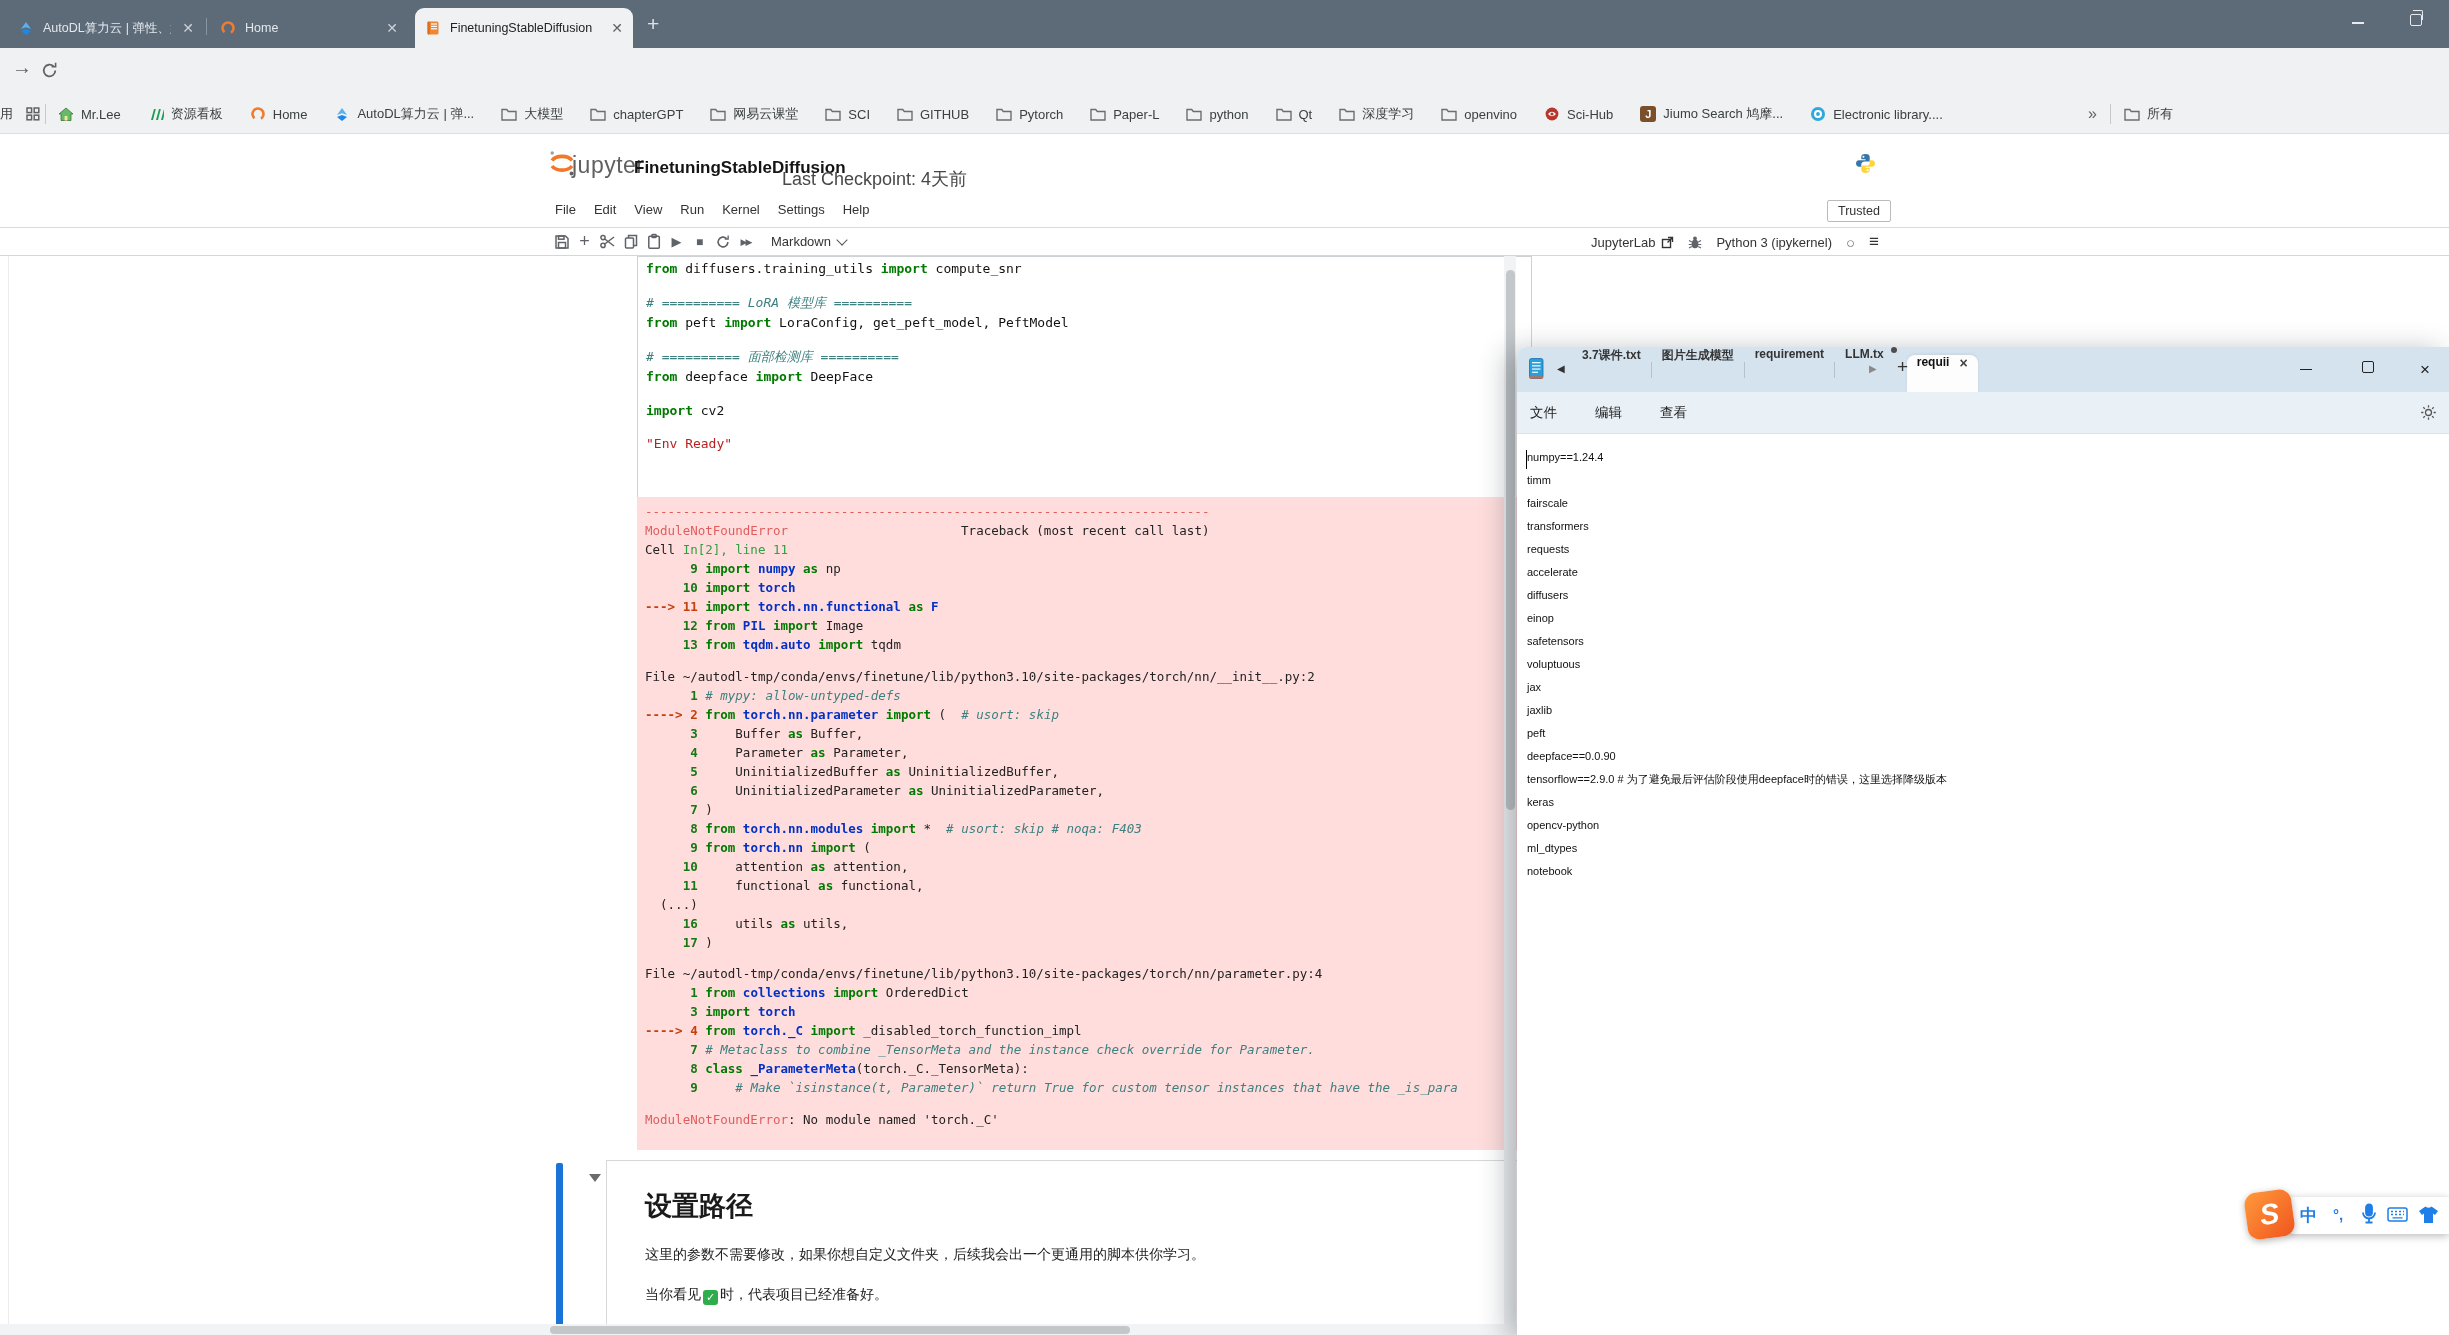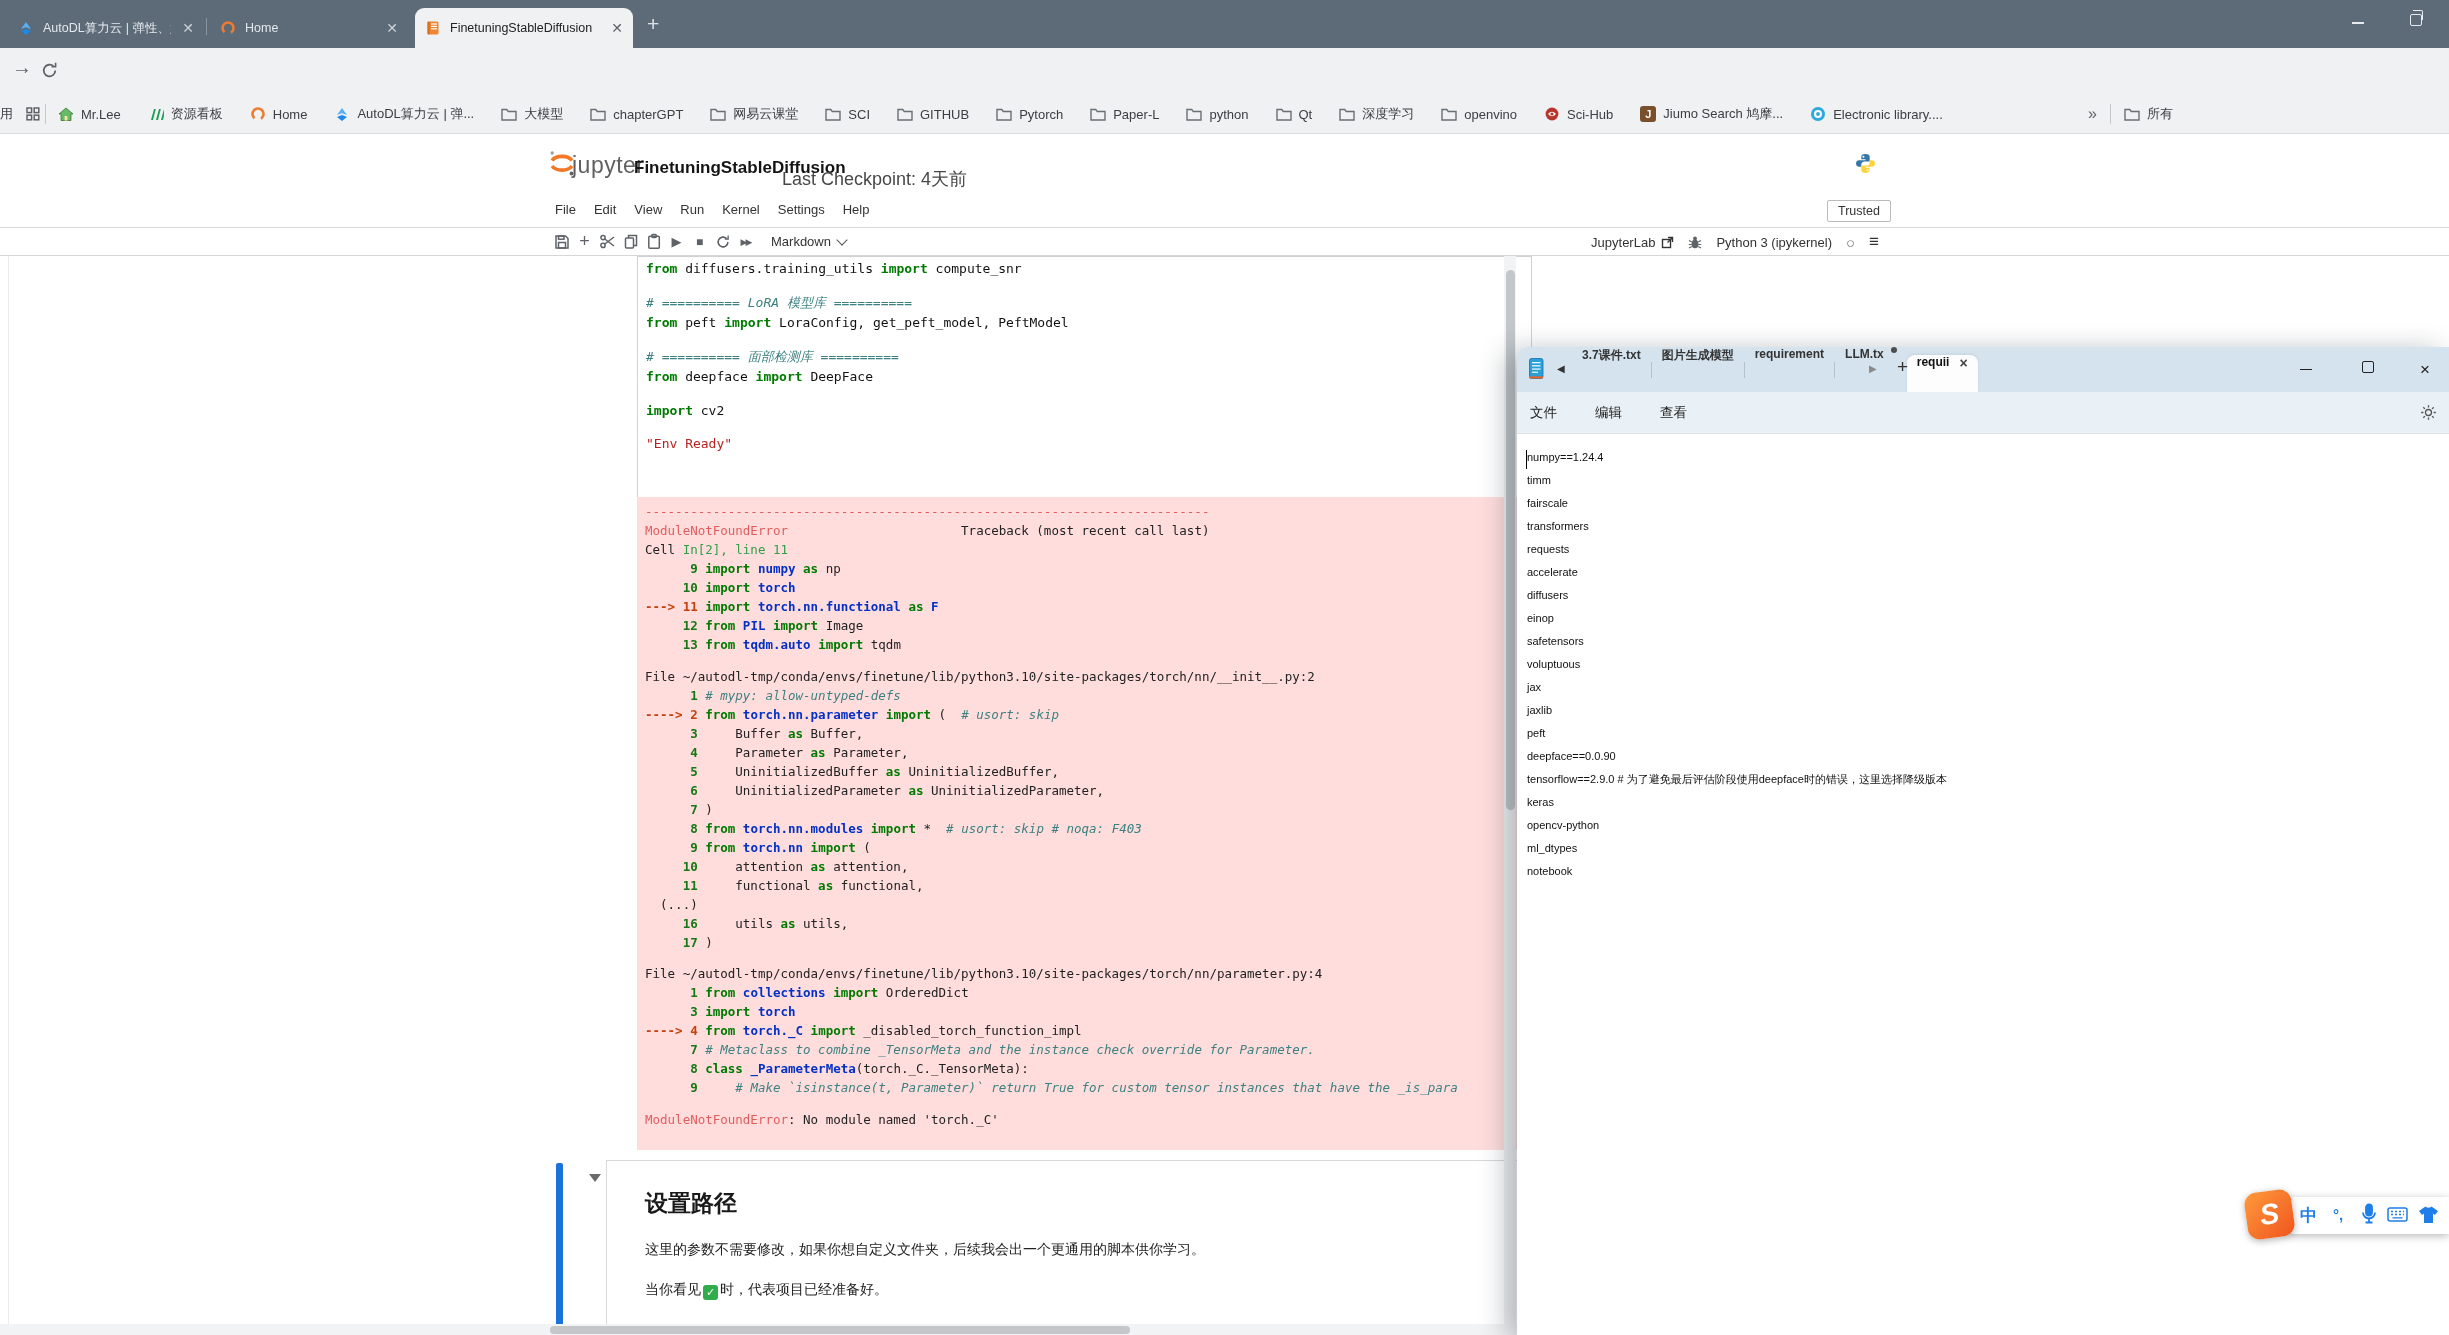--- a/index.html
+++ b/index.html
@@ -77,21 +77,21 @@
   .tk-k{color:#007a00;font-weight:700}.tk-n{color:#0431c4;font-weight:700}
   .tk-c{color:#3d8080;font-style:italic}.tk-s{color:#ba2121}
   .tk-l{color:#157815;font-weight:700}.tk-a{color:#c2410c;font-weight:700}
   .tk-e{color:#e15d5d}.tk-g{color:#2f9e44}
   .mdcell{position:absolute;left:606px;top:1160px;width:926px;height:190px;border:1px solid #d8d8d8;
     box-sizing:border-box;background:#fff;padding-left:38px;}
   .mdbar{position:absolute;left:556px;top:1163px;width:7px;height:172px;background:#1a73d9;border-radius:2px;}
   .mdtri{position:absolute;left:589px;top:1174px;width:0;height:0;
     border-left:6px solid transparent;border-right:6px solid transparent;border-top:8px solid #6b6b6b;}
   .md-h1{margin:10px 0 0 0;font-size:27px;font-weight:600;color:#151515;}
-  .md-h2{margin:27px 0 0 0;font-size:23px;font-weight:600;color:#1a1a1a;}
+  .md-h2{margin:27px 0 0 0;font-size:27px;font-weight:600;color:#1a1a1a;}
   .md-p{margin:22px 0 0 0;font-size:14px;color:#222;}
   .okbox{display:inline-flex;width:15px;height:15px;background:#2fac4b;border-radius:3px;color:#fff;
     font-size:11px;align-items:center;justify-content:center;vertical-align:-2px;margin:0 2px;}
   .vscroll{position:absolute;left:1504px;top:256px;width:12px;height:1079px;background:#f2f3f4;}
   .vthumb{position:absolute;left:1505.5px;top:270px;width:9px;height:540px;background:#c3c7ca;border-radius:5px;}
   .hscroll{position:absolute;left:0;top:1324px;width:1517px;height:11px;background:#f2f3f4;}
   .hthumb{position:absolute;left:550px;top:1325.5px;width:580px;height:8px;background:#c3c7ca;border-radius:4px;}
   .leftline{position:absolute;left:8px;top:134px;width:1px;height:1190px;background:#ececec;}
   
   .np{position:absolute;left:1517px;top:347px;width:932px;height:988px;background:#fff;

